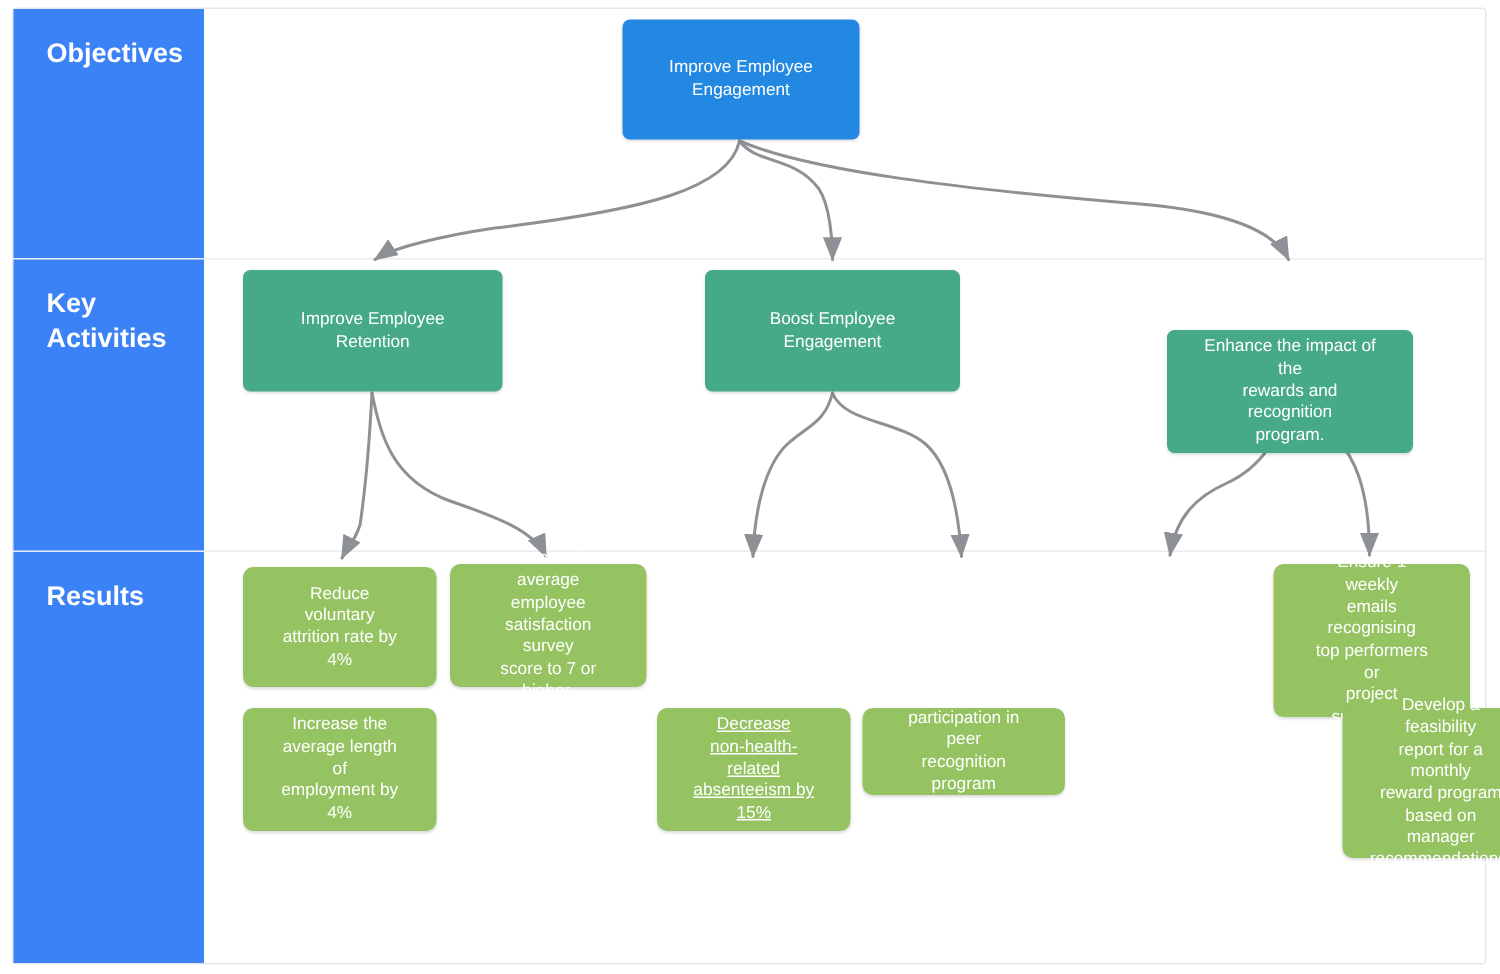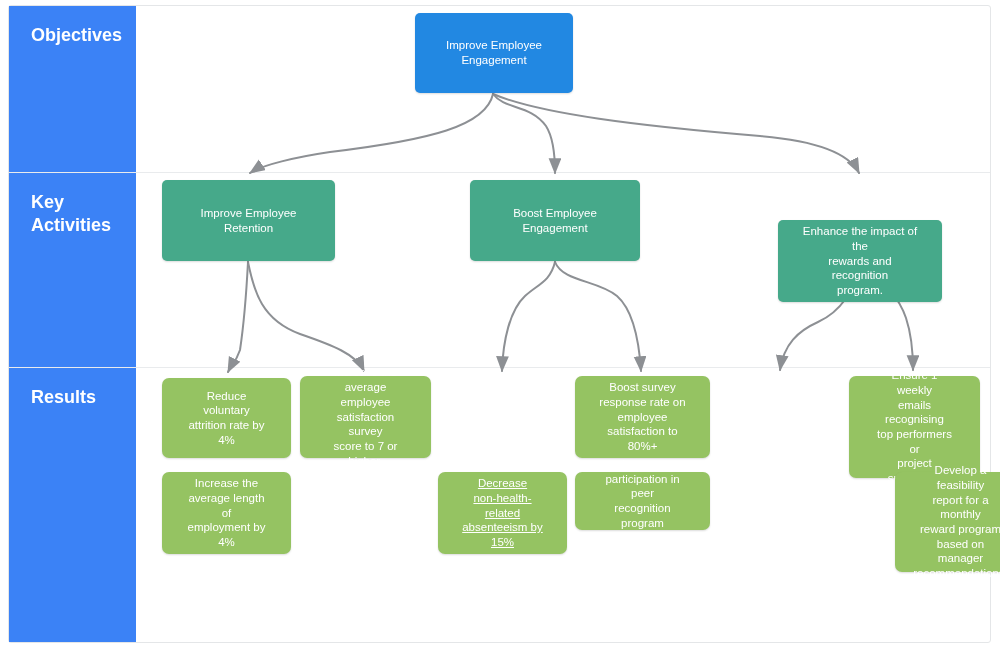--- a/index.html
+++ b/index.html
@@ -158,26 +158,20 @@
   <div class="node result" style="left:162px; top:378px; width:129px; height:80px;">
     <span>Reduce voluntary
 attrition rate by 4%</span>
   </div>
   <div class="node result" style="left:300px; top:376px; width:131px; height:82px;">
     <span>Increase the
 average employee
 satisfaction survey
 score to 7 or higher.</span>
   </div>
-  <div class="node result" style="left:575px; top:376px; width:135px; height:82px;">
-    <span>Boost survey
-response rate on
-employee
-satisfaction to 80%+</span>
-  </div>
   <div class="node result" style="left:849px; top:376px; width:131px; height:102px;">
     <span>Ensure 1 weekly
 emails recognising
 top performers or
 project successes</span>
   </div>
 
   <div class="node result" style="left:162px; top:472px; width:129px; height:82px;">
     <span>Increase the
 average length of

